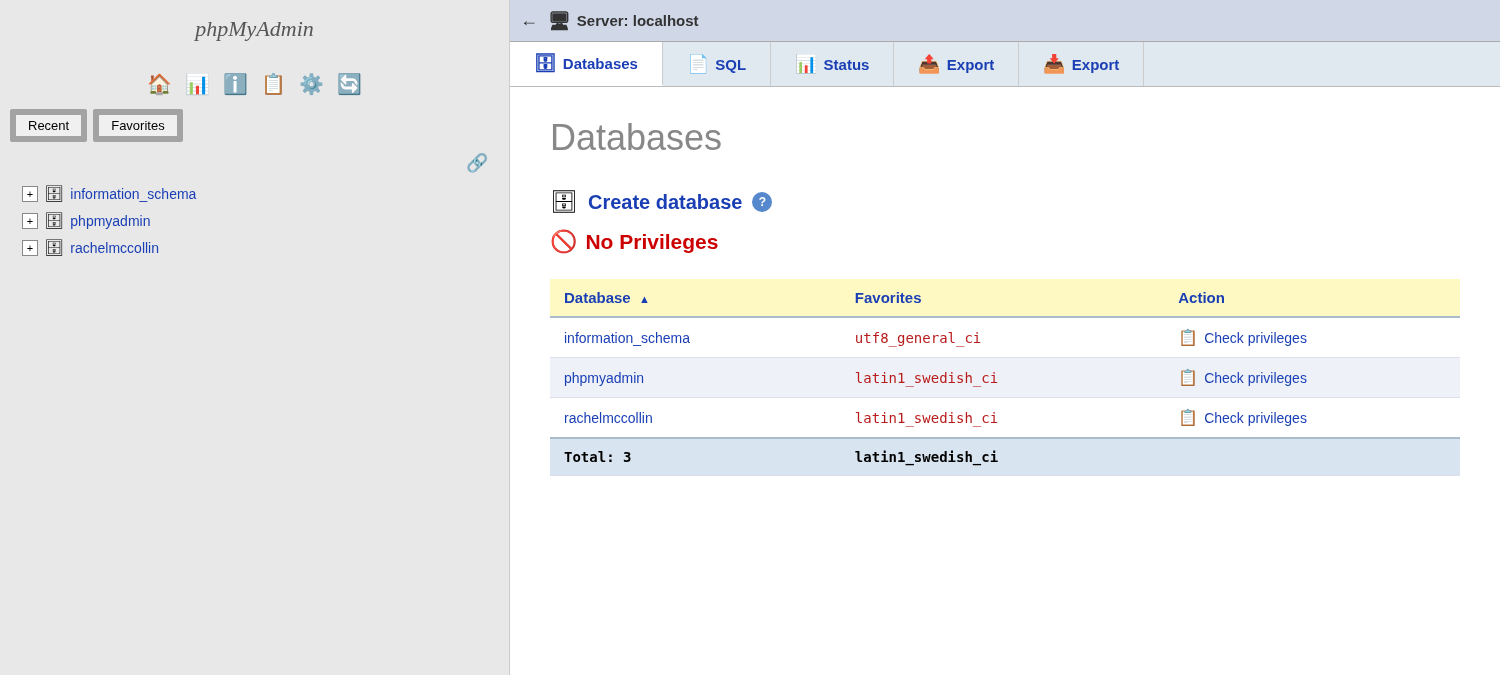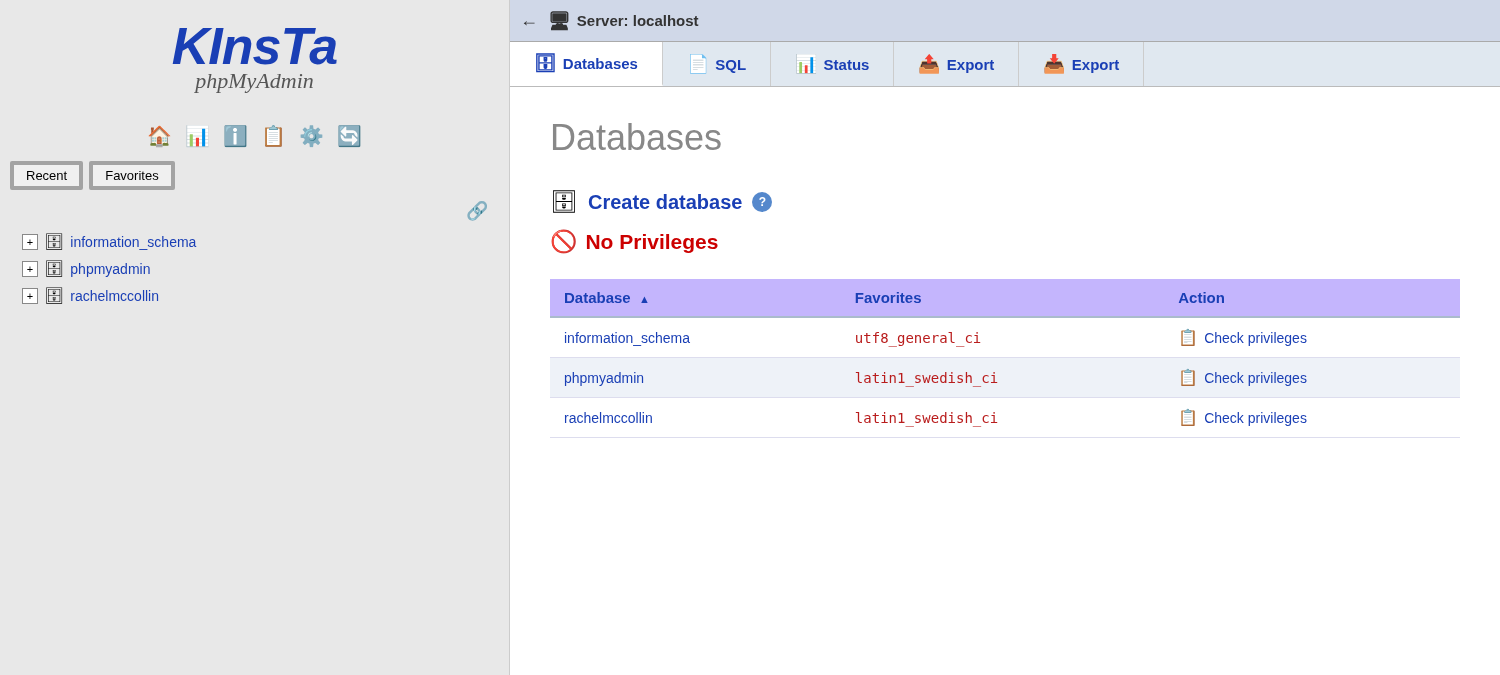--- a/index.html
+++ b/index.html
@@ -56,21 +56,21 @@
       cursor: pointer;
     }
 
     .recent-favorites {
       display: flex;
       gap: 6px;
       margin-bottom: 10px;
     }
 
     .rf-btn {
-      border: 4px solid #a3a3a3;
+      border: 6px solid #a3a3a3;
       background: #f0f0f0;
       padding: 3px 12px;
       cursor: pointer;
       font-size: 13px;
       border-radius: 2px;
     }
 
     .link-icon {
       text-align: right;
       padding-right: 10px;
@@ -244,21 +244,21 @@
       color: #cc0000;
     }
 
     
     .db-table {
       width: 100%;
       border-collapse: collapse;
     }
 
     .db-table thead tr {
-      background: #c4b5fd;
+      background: #fef9c3;
     }
 
     .db-table th {
       text-align: left;
       padding: 10px 14px;
       font-size: 15px;
       color: #1a3fb5;
       border-bottom: 2px solid #aabbcc;
       font-weight: bold;
     }
@@ -322,21 +322,20 @@
       font-family: monospace;
       background: #d8e4f0 !important;
       border-top: 2px solid #aabbcc;
     }
   </style>
 </head>
 <body>
 
 <div id="sidebar">
   <div class="logo-area">
-    <div class="logo-kinsta">KInsTa</div>
     <div class="logo-phpmyadmin">phpMyAdmin</div>
   </div>
 
   <div class="toolbar-icons">
     <div class="toolbar-icon">🏠</div>
     <div class="toolbar-icon">📊</div>
     <div class="toolbar-icon">ℹ️</div>
     <div class="toolbar-icon">📋</div>
     <div class="toolbar-icon">⚙️</div>
     <div class="toolbar-icon">🔄</div>
@@ -455,16 +454,21 @@
           <tr>
             <td><a class="db-link">rachelmccollin</a></td>
             <td class="collation-cell">latin1_swedish_ci</td>
             <td>
               <button class="check-priv-btn">
                 <span class="check-priv-icon">📋</span>
                 <span>Check privileges</span>
               </button>
             </td>
           </tr>
+          <tr class="total-row">
+            <td>Total: 3</td>
+            <td>latin1_swedish_ci</td>
+            <td></td>
+          </tr>
         </tbody>
     </table>
   </div>
 </div>
 
 </body></html>

